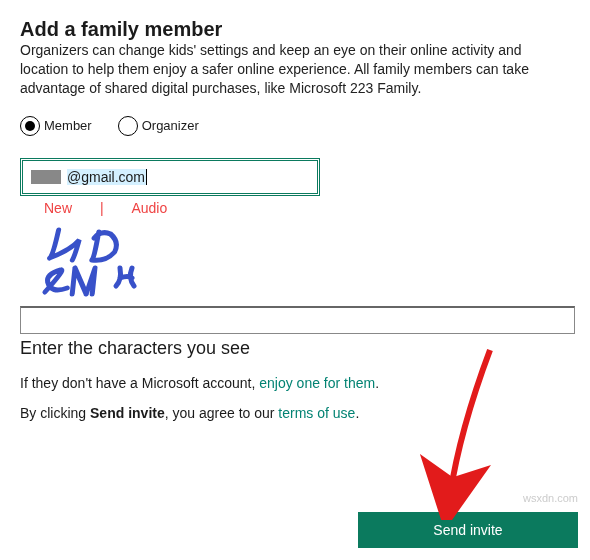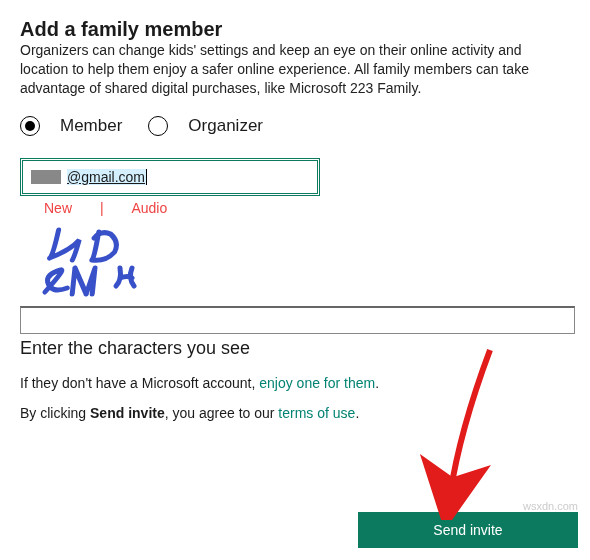--- a/index.html
+++ b/index.html
@@ -23,42 +23,41 @@
       color: #222;
     }
     .radio-row {
       display: flex;
       gap: 26px;
       margin-bottom: 22px;
     }
     .radio-option {
       display: flex;
       align-items: center;
-      gap: 20px;
+      gap: 4px;
       cursor: pointer;
-      font-size: 17px;
+      font-size: 13px;
     }
     .radio-circle {
       width: 20px; height: 20px;
       border: 1px solid #000;
       border-radius: 50%;
       display: flex; align-items: center; justify-content: center;
     }
     .radio-circle.selected::after {
       content: '';
       width: 10px; height: 10px;
       background: #000;
       border-radius: 50%;
     }
     .email-wrap {
       border: 3px double #0b7a5e;
       width: 300px;
       padding: 2px;
       margin-bottom: 4px;
-      text-decoration: underline;
     }
     .email-inner {
       display: flex;
       align-items: center;
       height: 28px;
       padding: 0 6px;
     }
     .redact {
       width: 30px; height: 14px;
       background: #888;
@@ -115,21 +114,21 @@
       font-weight: 400;
       cursor: pointer;
     }
     .arrow {
       position: absolute;
       left: 410px;
       top: 340px;
       pointer-events: none;
     }
     .watermark {
-      position:absolute; right:12px; bottom:48px;
+      position:absolute; right:12px; bottom:56px;
       font-size:11px; color:#ccc;
     }
   </style>
 </head>
 <body>
 
 
 
 <h1 class="title">Add a family member</h1>
 

